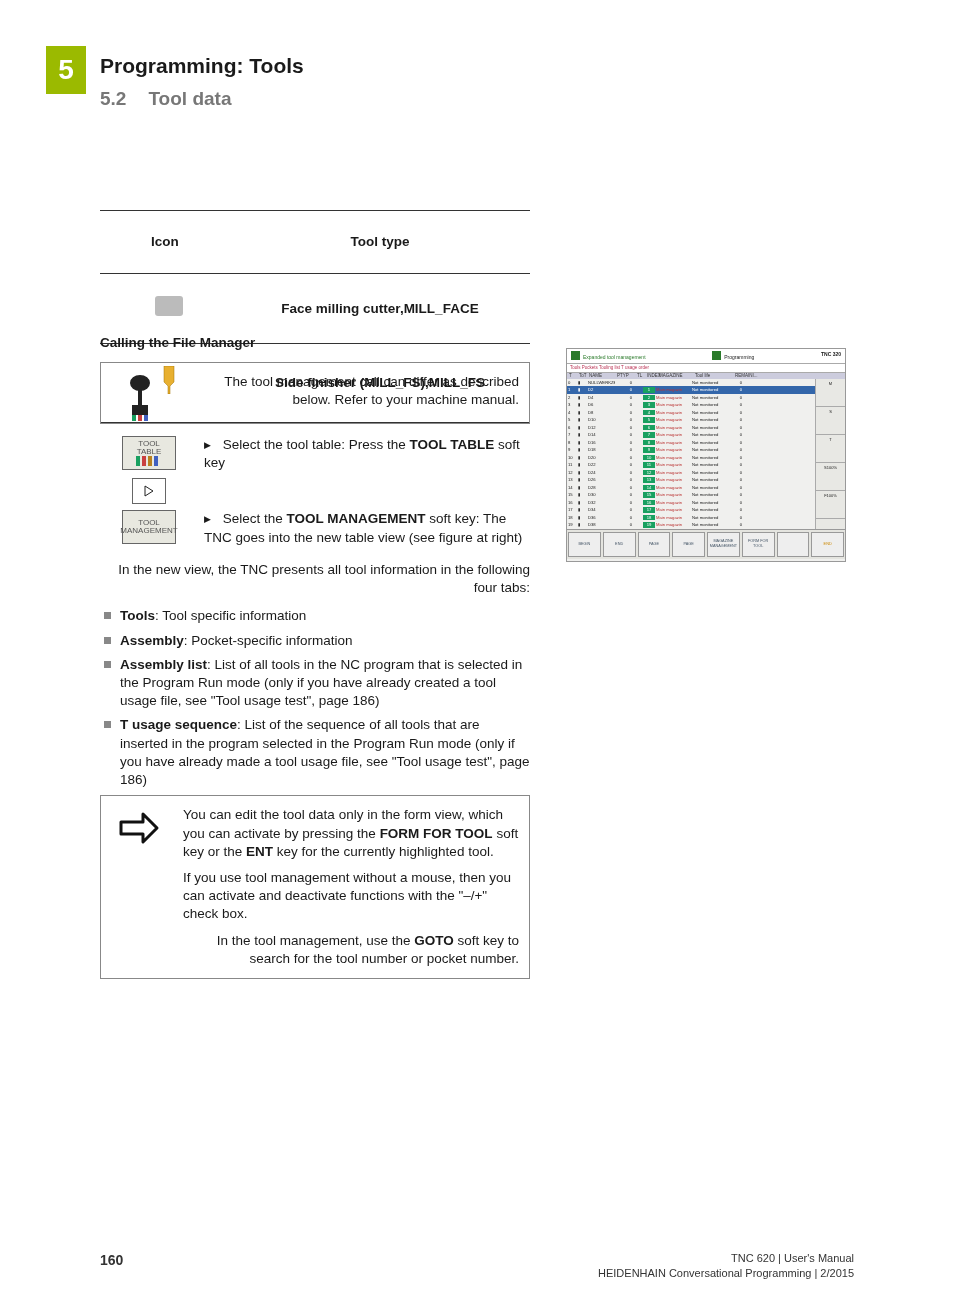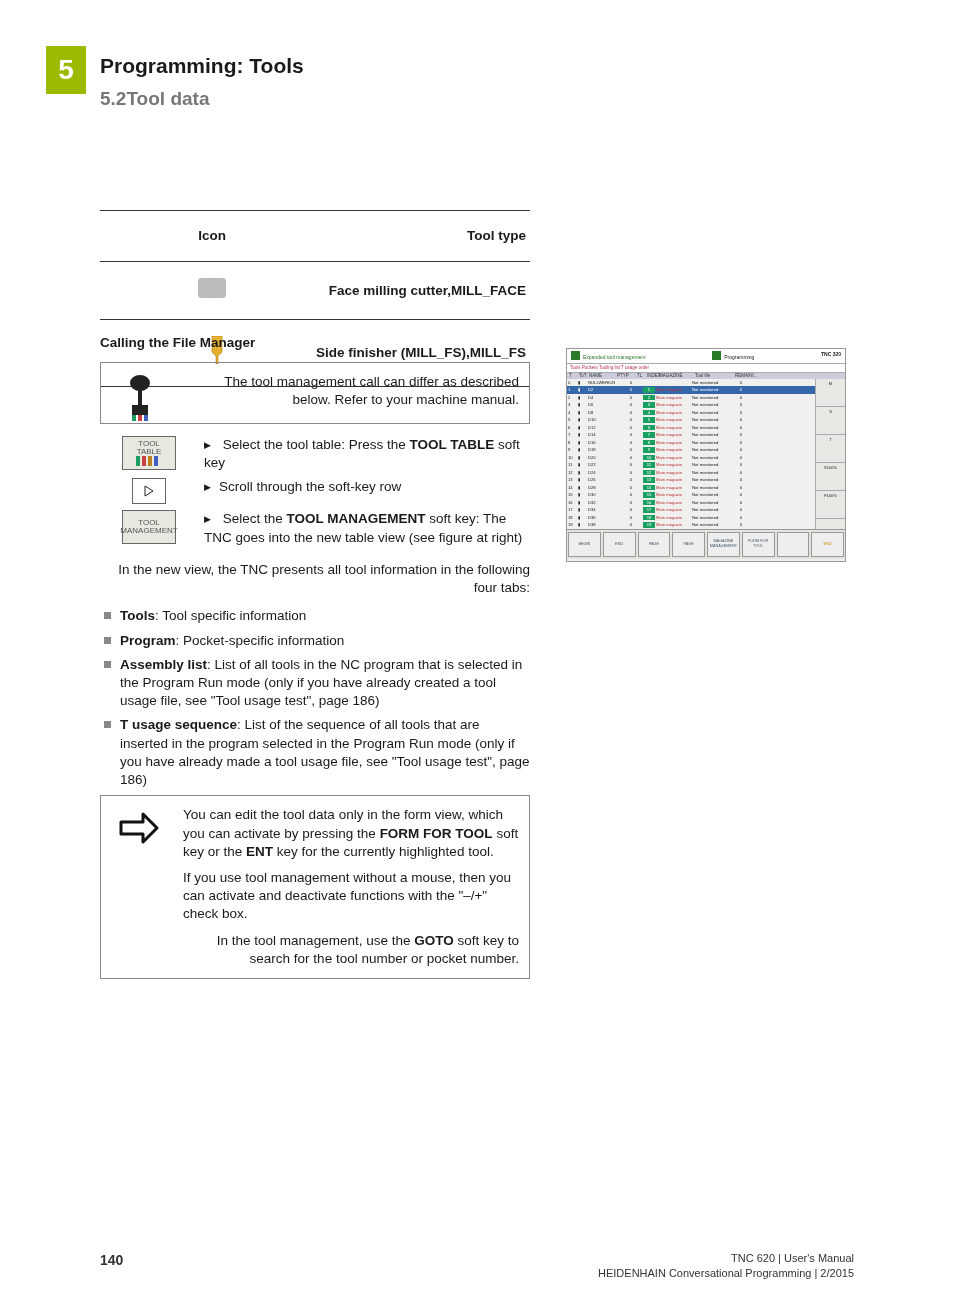--- a/index.html
+++ b/index.html
@@ -26,34 +26,34 @@
     text-align: center;
     line-height: 48px;
   }
   .header {
     position: absolute;
     left: 100px;
     top: 52px;
   }
   .h1 { font-weight: bold; font-size: 21px; margin-bottom: 6px; }
   .h2 { font-weight: bold; font-size: 19px; color: #777; }
-  .h2-num { }
+  .h2-num { margin-right: 22px; }
 
   .icon-table {
     position: absolute;
     left: 100px;
     top: 210px;
     width: 430px;
     border-top: 1px solid #333;
     border-collapse: collapse;
   }
   .icon-table th, .icon-table td {
     border-bottom: 1px solid #333;
-    text-align: right;
-    padding: 16px 4px;
+    text-align: center;
+    padding: 22px 4px;
     vertical-align: middle;
   }
   .icon-table th { font-weight: bold; }
   .icon-col { width: 130px; }
   .icon-shape1 {
     display: inline-block;
     width: 18px; height: 28px;
     margin-left: 8px;
   }
   .icon-shape2 {
@@ -282,40 +282,39 @@
   </div>
 
   <div class="step-row">
     <div class="step-icon">
       <div class="arrow-btn">
         <svg width="14" height="14">
             <path d="M3 2 L11 7 L3 12 Z" fill="none" stroke="#222" stroke-width="1"></path>
           </svg>
       </div>
     </div>
-    <div class="step-text bullet-arrow">Scroll through the soft-key row</div>
   </div>
 
   <div class="step-row">
     <div class="step-icon">
       <div class="softkey-btn">
         <span>TOOL</span>
           <span>MANAGEMENT</span>
       </div>
     </div>
     <div class="step-text bullet-arrow">
       <span>Select the </span><b>TOOL MANAGEMENT</b><span> soft key: The TNC goes into the new table view (see figure at right)</span>
     </div>
   </div>
 
   <div class="para-block">In the new view, the TNC presents all tool information in the following four tabs:</div>
 
   <ul class="square">
     <li><b>Tools</b><span>: Tool specific information</span></li>
-    <li><b>Program</b><span>: Pocket-specific information</span></li>
+    <li><b>Assembly</b><span>: Pocket-specific information</span></li>
     <li><b>Assembly list</b><span>: List of all tools in the NC program that is selected in the Program Run mode (only if you have already created a tool usage file, see "Tool usage test", page 186)</span></li>
     <li><b>T usage sequence</b><span>: List of the sequence of all tools that are inserted in the program selected in the Program Run mode (only if you have already made a tool usage file, see "Tool usage test", page 186)</span></li>
   </ul>
 
   <div class="info-box" style="margin-top:2px">
     <div class="icon-cell">
       <svg class="arrow-note" viewBox="0 0 46 46">
         <path d="M4 16 h22 v-8 l14 14 -14 14 v-8 h-22 z" fill="none" stroke="#111" stroke-width="3" stroke-linejoin="round"></path>
       </svg>
     </div>
@@ -583,18 +582,18 @@
       <div class="sk">PAGE</div>
       <div class="sk">PAGE</div>
       <div class="sk">MAGAZINE MANAGEMENT</div>
       <div class="sk">FORM FOR TOOL</div>
       <div class="sk"></div>
       <div class="sk last">END</div>
     </div>
 </div>
 
 <div class="footer">
-  <div class="pnum">140</div>
+  <div class="pnum">160</div>
   <div class="right">
     <div>TNC 620 | User's Manual</div>
     <div>HEIDENHAIN Conversational Programming | 2/2015</div>
   </div>
 </div>
 
 </body></html>

